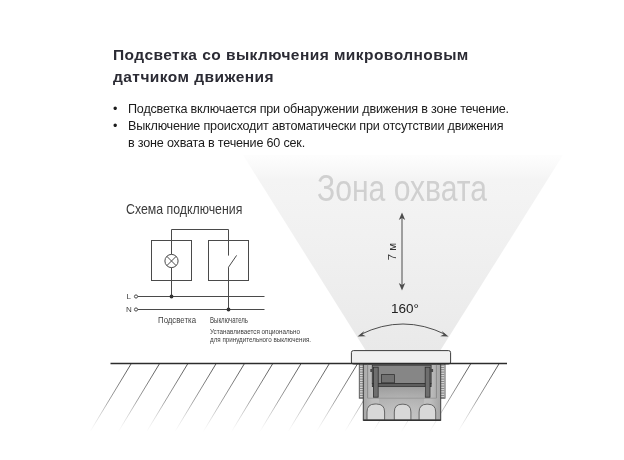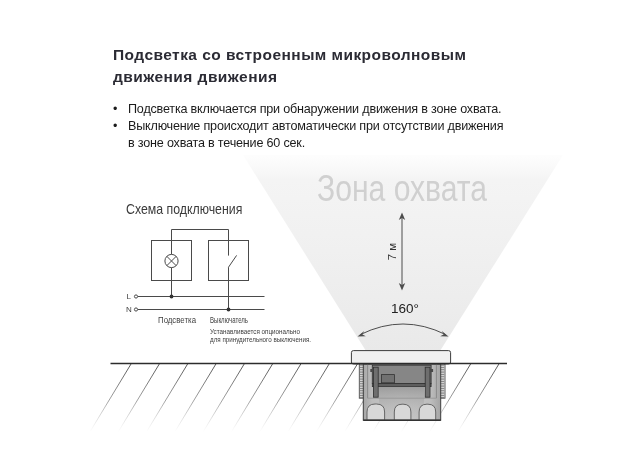--- a/index.html
+++ b/index.html
@@ -140,26 +140,26 @@
 
   <text x="158" y="323" font-size="8.5" fill="#3d3d3d" textLength="38" lengthAdjust="spacingAndGlyphs">Подсветка</text>
 
   <text x="210" y="323" font-size="8.5" fill="#3d3d3d" textLength="38" lengthAdjust="spacingAndGlyphs">Выключатель</text>
 
   <text x="210" y="333.5" font-size="7.6" fill="#3d3d3d" textLength="90" lengthAdjust="spacingAndGlyphs">Устанавливается опционально</text>
 
   <text x="210" y="342" font-size="7.6" fill="#3d3d3d" textLength="101" lengthAdjust="spacingAndGlyphs">для принудительного выключения.</text>
 </svg>
 
-<div class="abs" style="left:113px;top:43.5px;width:420px;font-size:15.5px;line-height:22px;font-weight:bold;color:#2b2b34;letter-spacing:0.45px;">Подсветка со встроенным микроволновым движения движения</div>
+<div class="abs" style="left:113px;top:43.5px;width:420px;font-size:15.5px;line-height:22px;font-weight:bold;color:#2b2b34;letter-spacing:0.45px;">Подсветка со выключения микроволновым датчиком движения</div>
 
 <div class="abs" style="left:113px;top:100.5px;width:400px;font-size:12.6px;line-height:17.2px;color:#1b1b1b;letter-spacing:-0.2px;">
   <div style="display:flex;">
       <span style="width:15px;">•</span>
-      <span>Подсветка включается при обнаружении движения в зоне охвата.</span>
+      <span>Подсветка включается при обнаружении движения в зоне течение.</span>
     </div>
   <div style="display:flex;">
       <span style="width:15px;">•</span>
       <span>Выключение происходит автоматически при отсутствии движения<br>в зоне охвата в течение 60 сек.</span>
     </div>
 </div>
 
 <div class="abs" style="left:126px;top:201px;font-size:14.5px;color:#3a3a3a;transform:scaleX(0.85);transform-origin:left top;">Схема подключения</div>
 
 </body></html>

